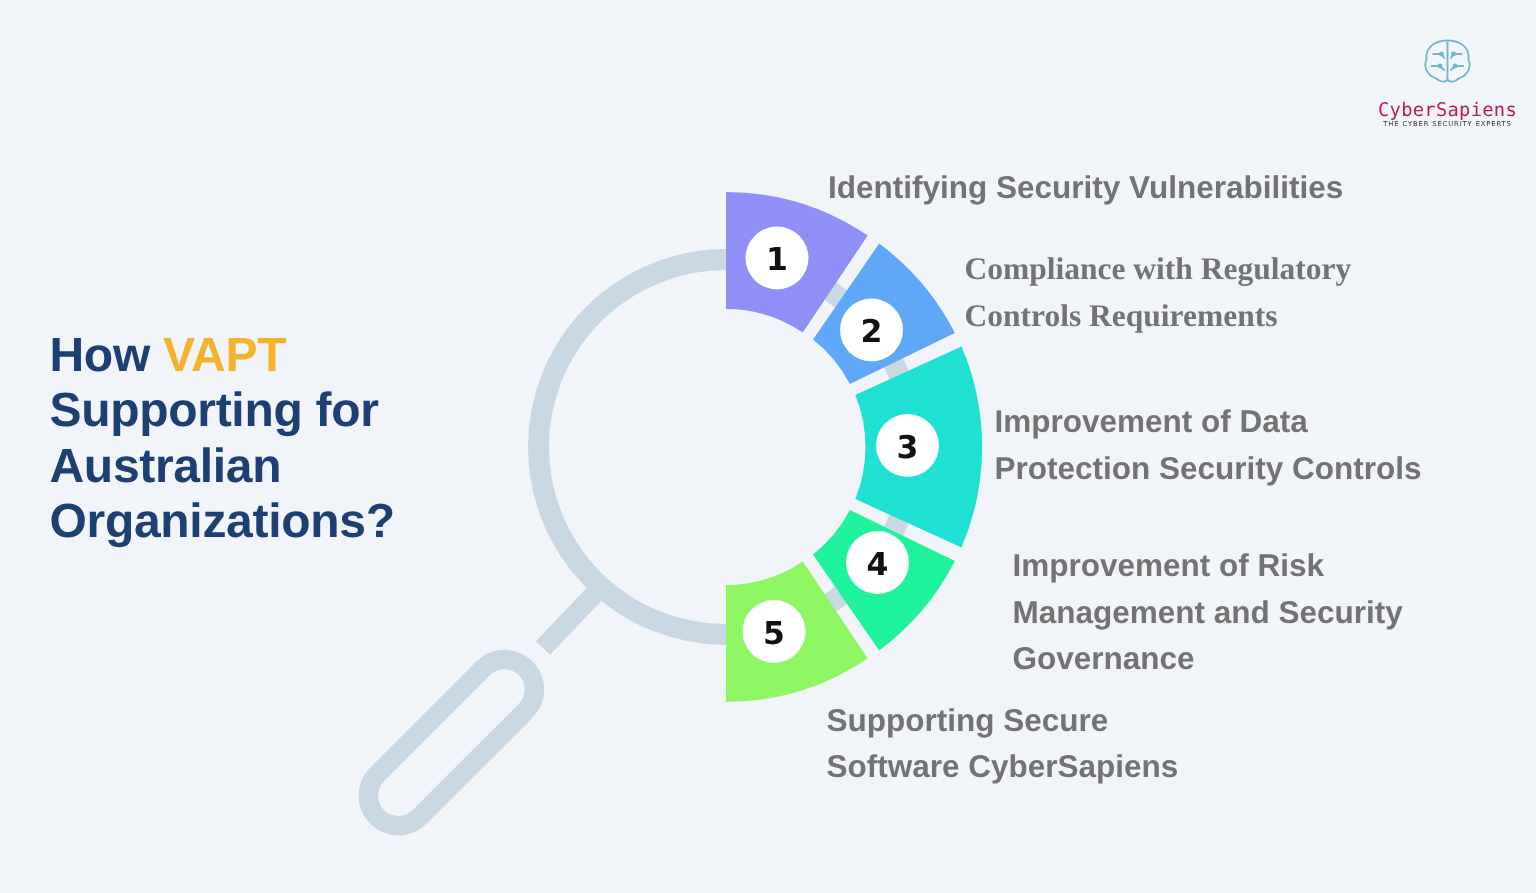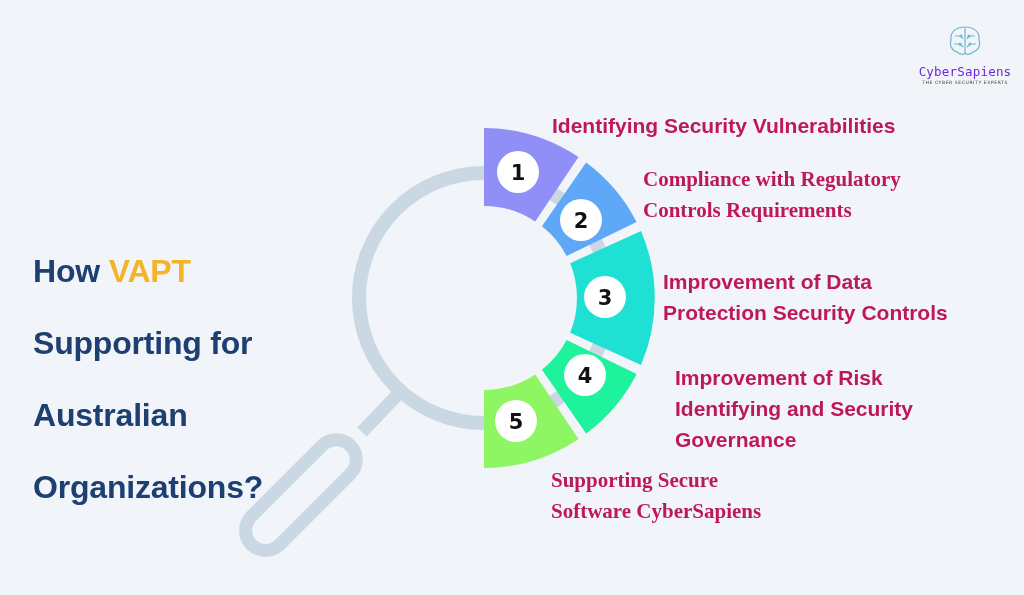--- a/index.html
+++ b/index.html
@@ -8,31 +8,31 @@
       background: #f1f4f9;
       position: relative;
       font-family: "Liberation Sans", "DejaVu Sans", sans-serif;
     }
     .headline {
       position: absolute; left: 33px; top: 218px;
       font-weight: 700; font-size: 32px; line-height: 37px;
       color: #1e3f72; letter-spacing: -0.2px;
     }
     .headline .accent { color: #f4b42a; }
-    .headline div { white-space: nowrap; margin-top: 35px; }
+    .headline div { white-space: nowrap; }
     .diagram { position: absolute; left: 0; top: 0; }
     .item-label {
       position: absolute; font-weight: 700; font-size: 21px; line-height: 31px;
-      color: #be185d; white-space: nowrap;
+      color: #737373; white-space: nowrap;
     }
     .item-label div { white-space: nowrap; }
     .logo { position: absolute; left: 915px; top: 24px; width: 100px; text-align: center; }
     .logo .brand {
       font-family: "DejaVu Sans Mono", monospace; font-size: 12.5px;
-      color: #6d28d9; letter-spacing: 0.2px; margin-top: 2px;
+      color: #be185d; letter-spacing: 0.2px; margin-top: 2px;
     }
     .logo .tagline {
       font-family: "DejaVu Sans", sans-serif; font-size: 4.5px;
       color: #333; letter-spacing: 0.6px; margin-top: 1px;
     }
     .num {
       font-family: "DejaVu Sans", sans-serif; font-weight: 700; font-size: 21px; fill: #111;
     }
   </style>
 </head>
@@ -104,19 +104,19 @@
 <div class="item-label" style="left:643px; top:164px;font-family:Liberation Serif, serif;">
   <div>Compliance with Regulatory</div>
   <div>Controls Requirements</div>
 </div>
 <div class="item-label" style="left:663px; top:266px;">
   <div>Improvement of Data</div>
   <div>Protection Security Controls</div>
 </div>
 <div class="item-label" style="left:640px; top:362px;margin-left:35px;">
   <div>Improvement of Risk</div>
-  <div>Identifying and Security</div>
+  <div>Management and Security</div>
   <div>Governance</div>
 </div>
-<div class="item-label" style="left:551px; top:465px;font-family:Liberation Serif, serif;">
+<div class="item-label" style="left:551px; top:465px;">
   <div>Supporting Secure</div>
   <div>Software CyberSapiens</div>
 </div>
 
 </body></html>

